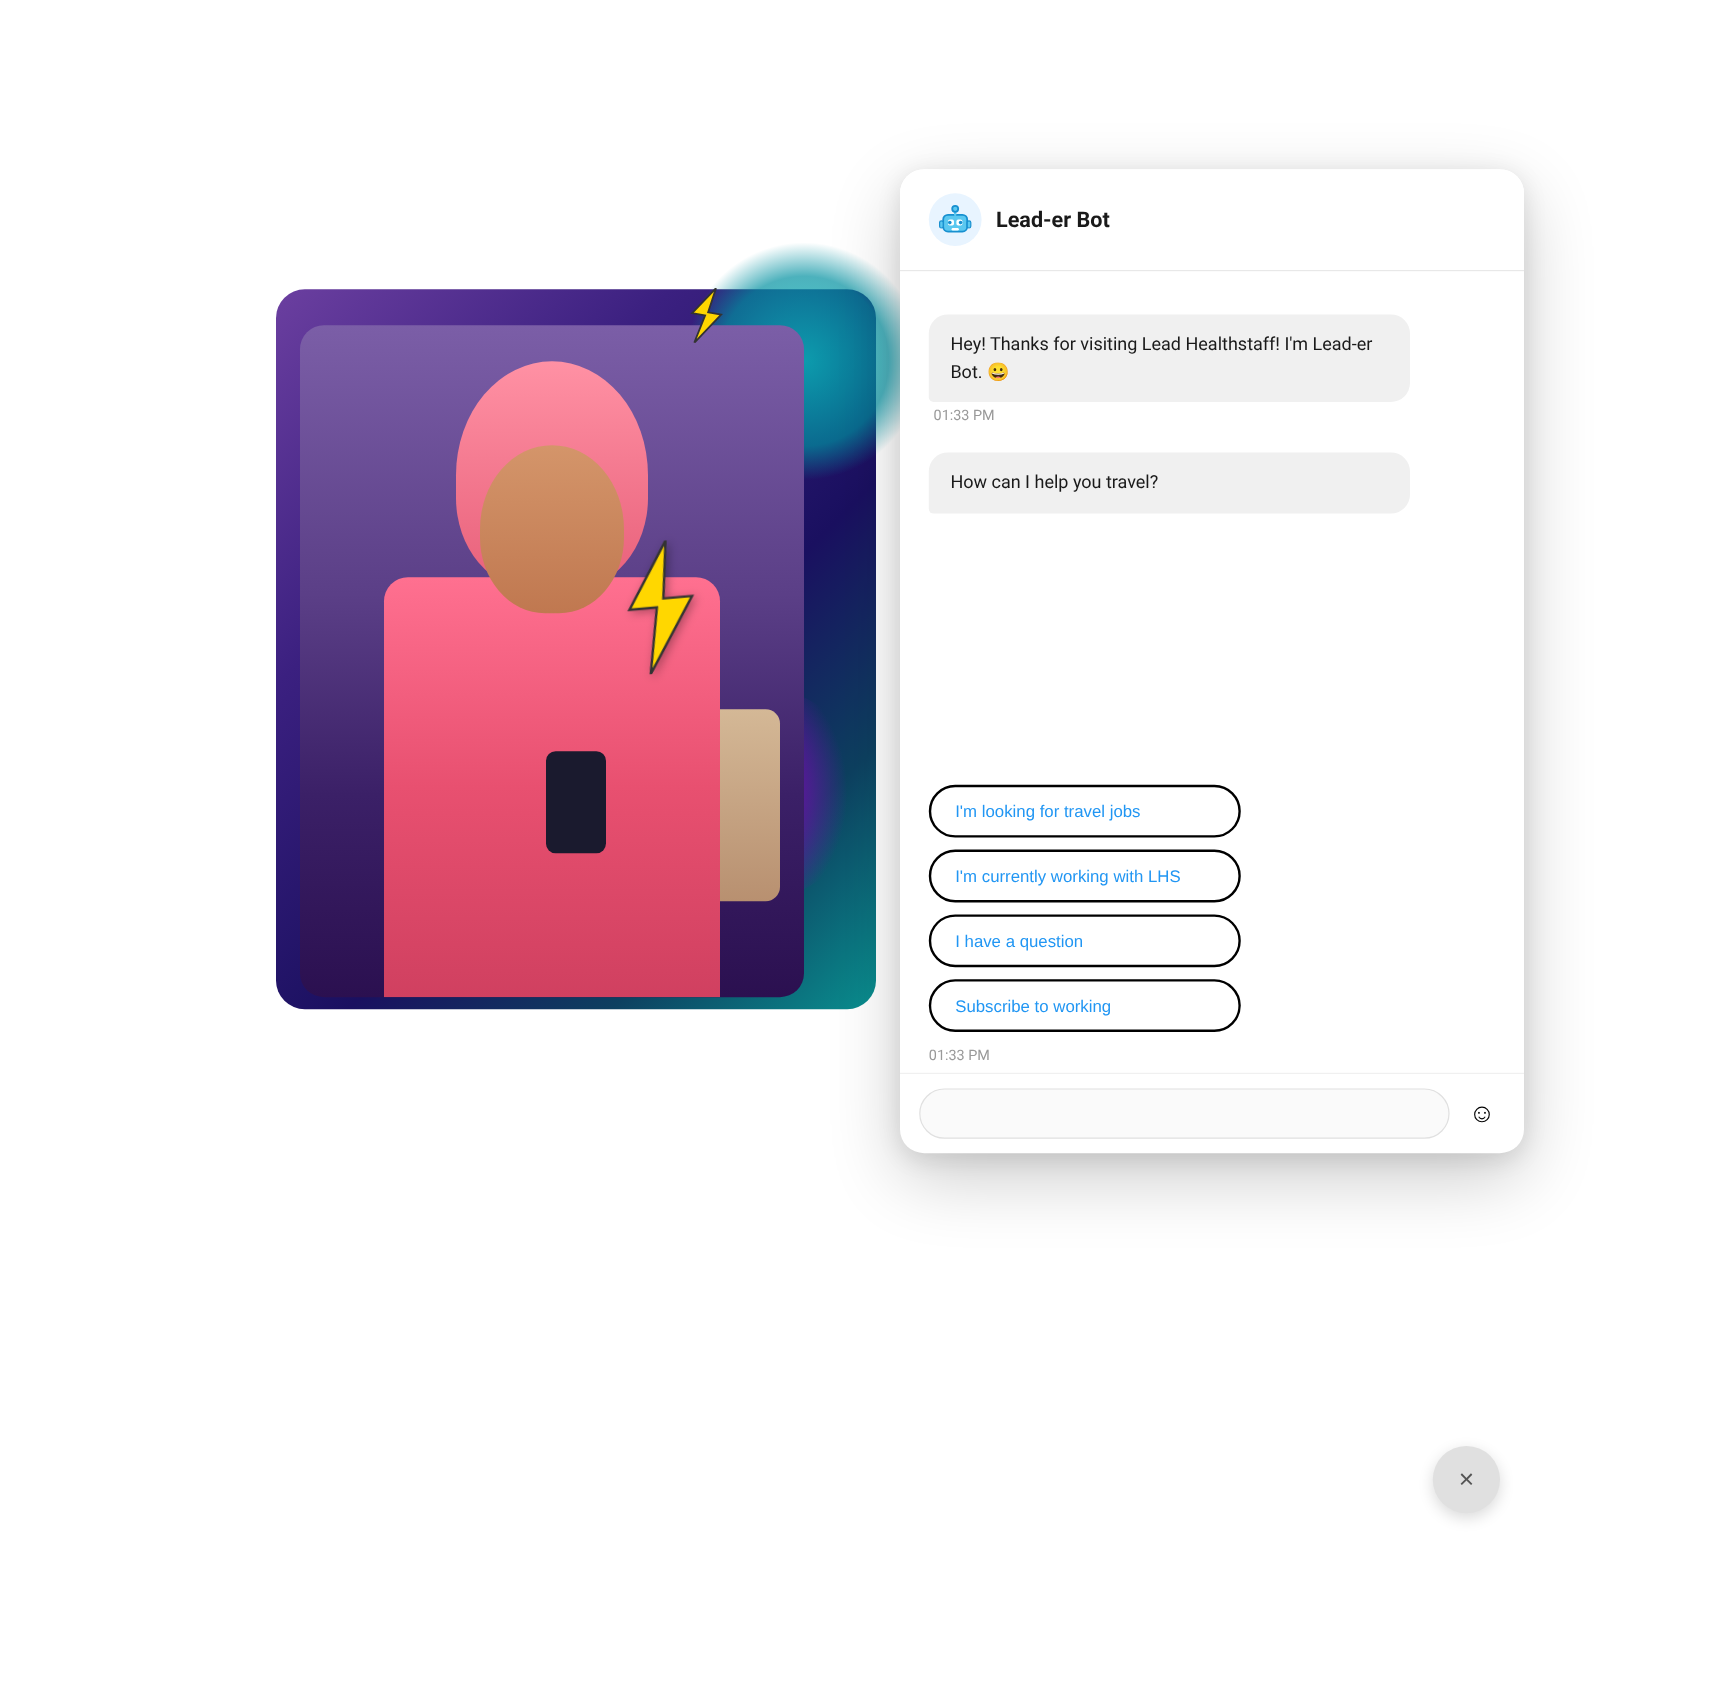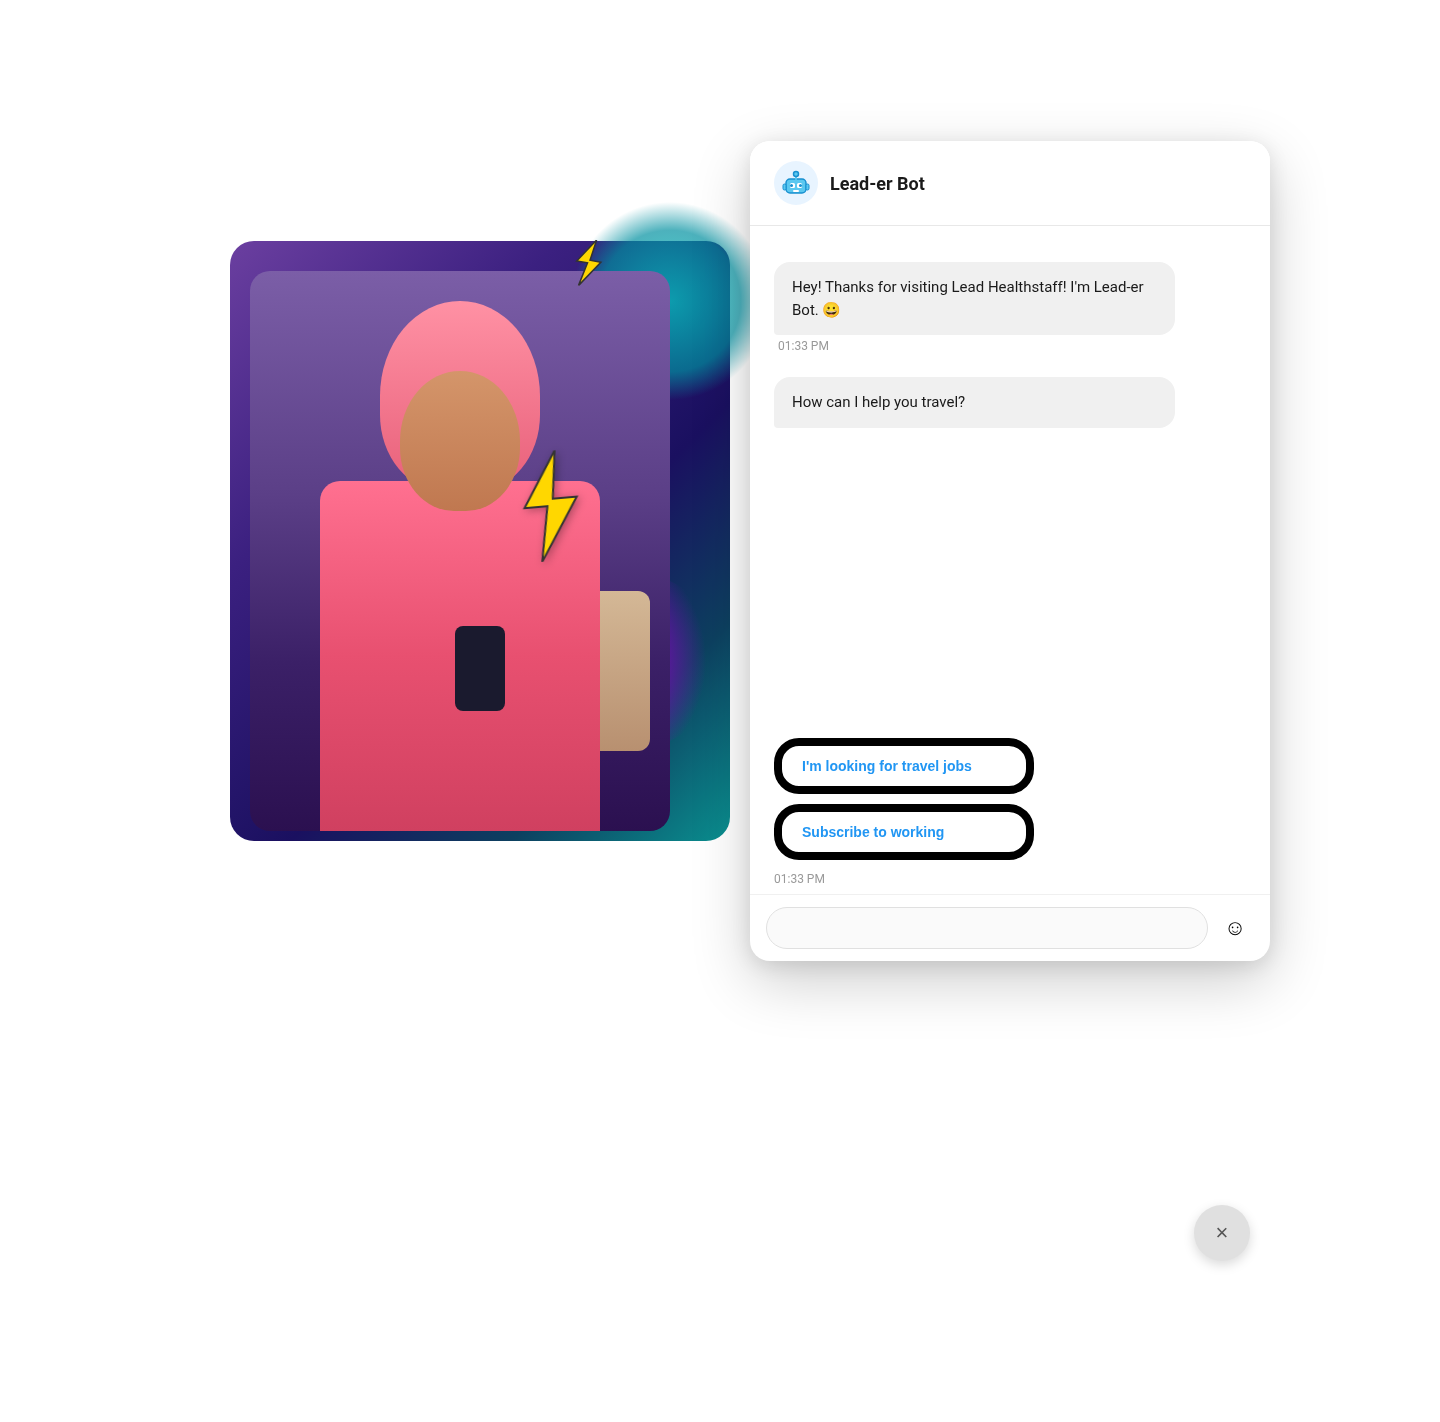--- a/index.html
+++ b/index.html
@@ -235,26 +235,26 @@
 
     
     .quick-replies {
       display: flex;
       flex-direction: column;
       gap: 10px;
       padding: 0 24px;
     }
 
     .quick-reply-btn {
-      border: 8px solid #000000;
+      border: 2px solid #000000;
       background: transparent;
       border-radius: 25px;
       padding: 12px 20px;
       font-size: 14px;
-      font-weight: 700;
+      font-weight: 400;
       color: #2196F3;
       cursor: pointer;
       text-align: left;
       transition: background 0.2s;
       align-self: flex-start;
       min-width: 260px;
     }
 
     .bottom-time {
       font-size: 12px;
@@ -413,20 +413,22 @@
       </div>
 
       <div>
         <div class="message-bubble">How can I help you travel?</div>
       </div>
 
     </div>
 
     <div class="quick-replies">
       <button class="quick-reply-btn">I'm looking for travel jobs</button>
+      <button class="quick-reply-btn">I'm currently working with LHS</button>
+      <button class="quick-reply-btn">I have a question</button>
       <button class="quick-reply-btn">Subscribe to working</button>
     </div>
 
     <div class="bottom-time">01:33 PM</div>
 
     <div class="chat-input-area">
       <input class="chat-input" type="text" placeholder="" style="">
       <button class="emoji-btn">
         <span>☺</span>
       </button>

